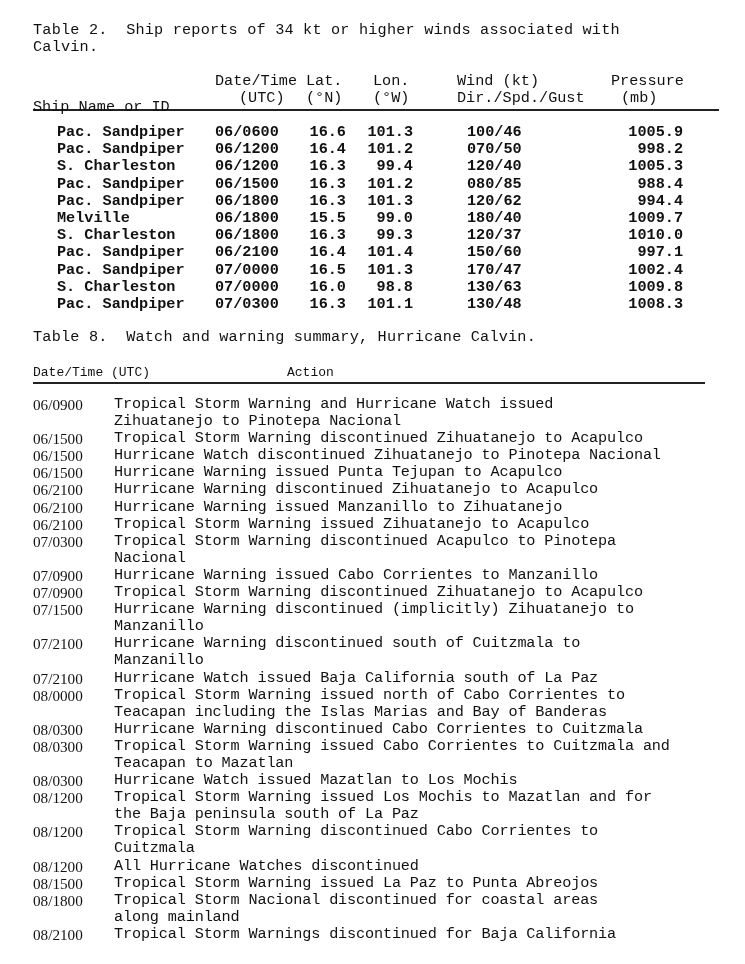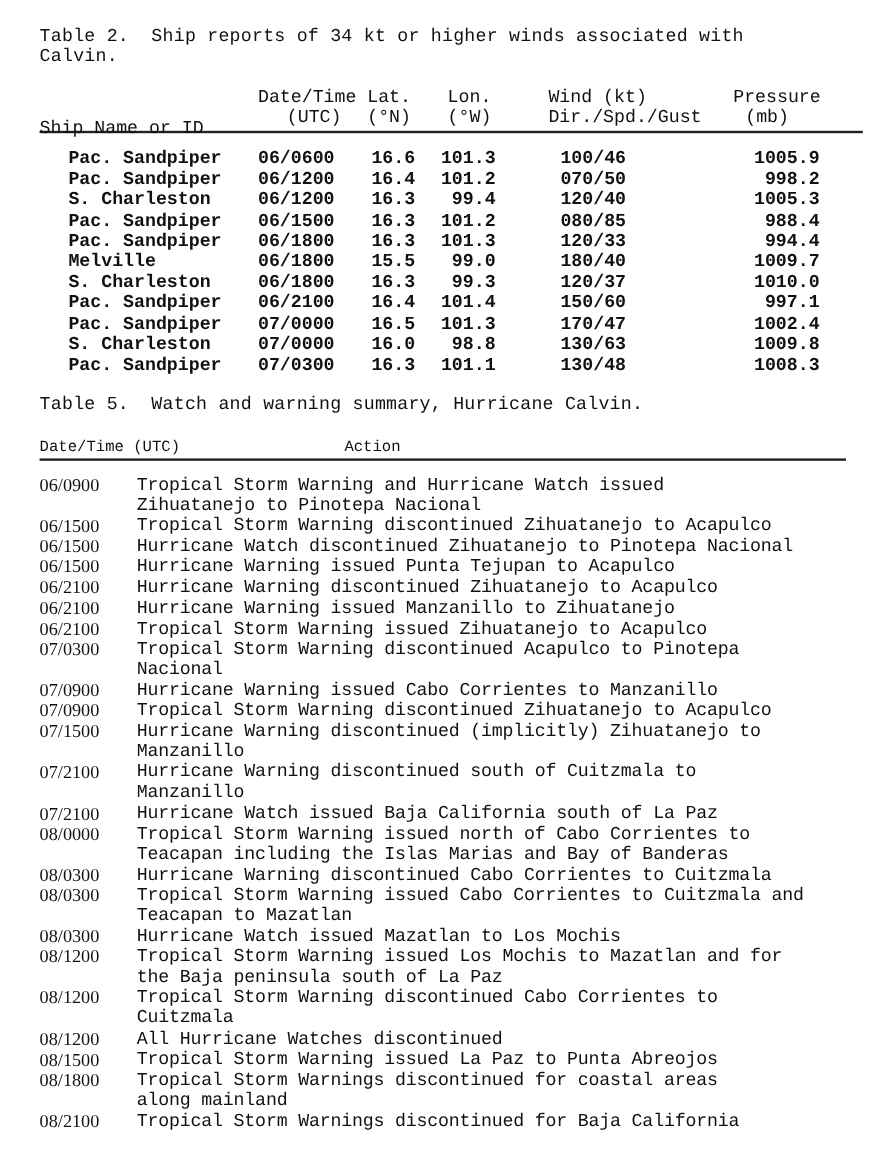--- a/index.html
+++ b/index.html
@@ -170,21 +170,21 @@
         <span class="c-lat">16.3</span>
         <span class="c-lon">101.2</span>
         <span class="c-wind">080/85</span>
         <span class="c-pres">988.4</span>
       </div>
       <div class="t2-row">
         <span class="c-ship">Pac. Sandpiper</span>
         <span class="c-date">06/1800</span>
         <span class="c-lat">16.3</span>
         <span class="c-lon">101.3</span>
-        <span class="c-wind">120/33</span>
+        <span class="c-wind">120/62</span>
         <span class="c-pres">994.4</span>
       </div>
       <div class="t2-row">
         <span class="c-ship">Melville</span>
         <span class="c-date">06/1800</span>
         <span class="c-lat">15.5</span>
         <span class="c-lon">99.0</span>
         <span class="c-wind">180/40</span>
         <span class="c-pres">1009.7</span>
       </div>
@@ -223,21 +223,21 @@
       <div class="t2-row">
         <span class="c-ship">Pac. Sandpiper</span>
         <span class="c-date">07/0300</span>
         <span class="c-lat">16.3</span>
         <span class="c-lon">101.1</span>
         <span class="c-wind">130/48</span>
         <span class="c-pres">1008.3</span>
       </div>
     </div>
 
-  <div id="t3-caption" class="caption">Table 5.  Watch and warning summary, Hurricane Calvin.</div>
+  <div id="t3-caption" class="caption">Table 8.  Watch and warning summary, Hurricane Calvin.</div>
 
   <div class="t3-head">
     <span style="left:0;">Date/Time (UTC)</span>
     <span style="left:254px;">Action</span>
   </div>
 
   <div class="t3-body" id="t3-body">
       <div class="t3-row">
         <span class="t3-date">06/0900</span>
         <span class="t3-action">Tropical Storm Warning and Hurricane Watch issued
@@ -325,21 +325,21 @@
       <div class="t3-row">
         <span class="t3-date">08/1200</span>
         <span class="t3-action">All Hurricane Watches discontinued</span>
       </div>
       <div class="t3-row">
         <span class="t3-date">08/1500</span>
         <span class="t3-action">Tropical Storm Warning issued La Paz to Punta Abreojos</span>
       </div>
       <div class="t3-row">
         <span class="t3-date">08/1800</span>
-        <span class="t3-action">Tropical Storm Warnings discontinued for coastal areas
+        <span class="t3-action">Tropical Storm Nacional discontinued for coastal areas
 along mainland</span>
       </div>
       <div class="t3-row">
         <span class="t3-date">08/2100</span>
         <span class="t3-action">Tropical Storm Warnings discontinued for Baja California</span>
       </div>
     </div>
 
 </div>
 

